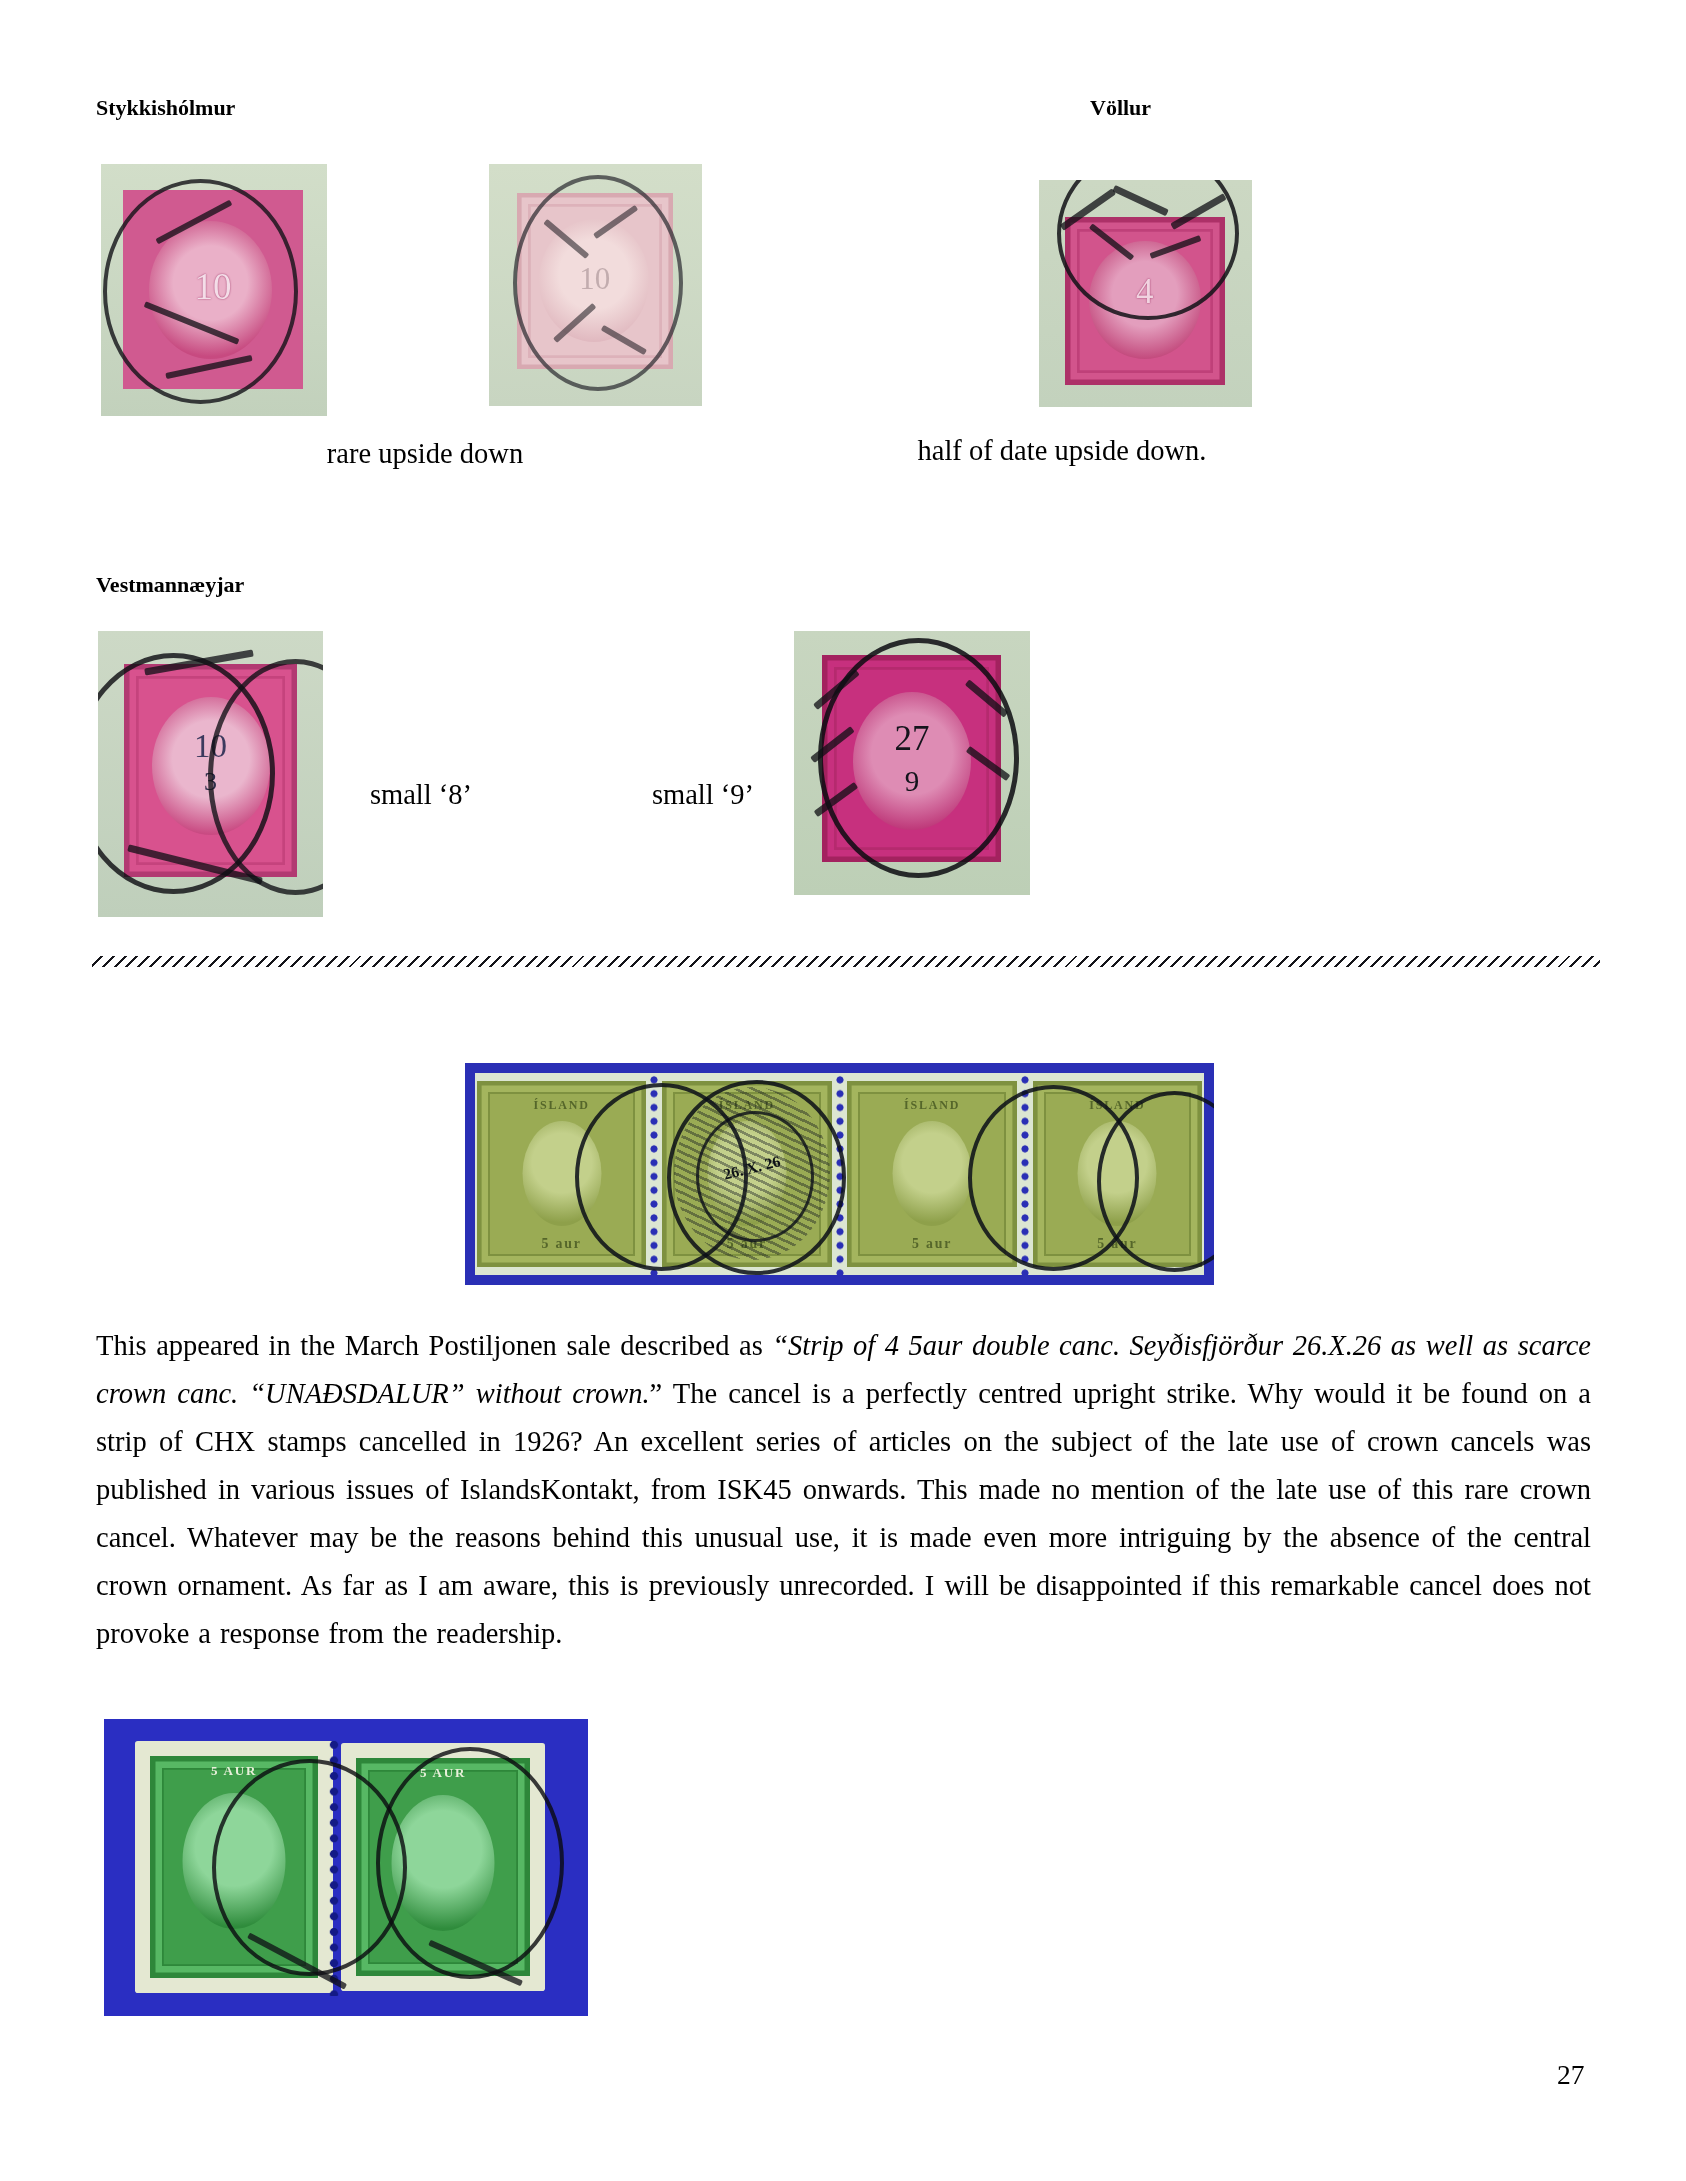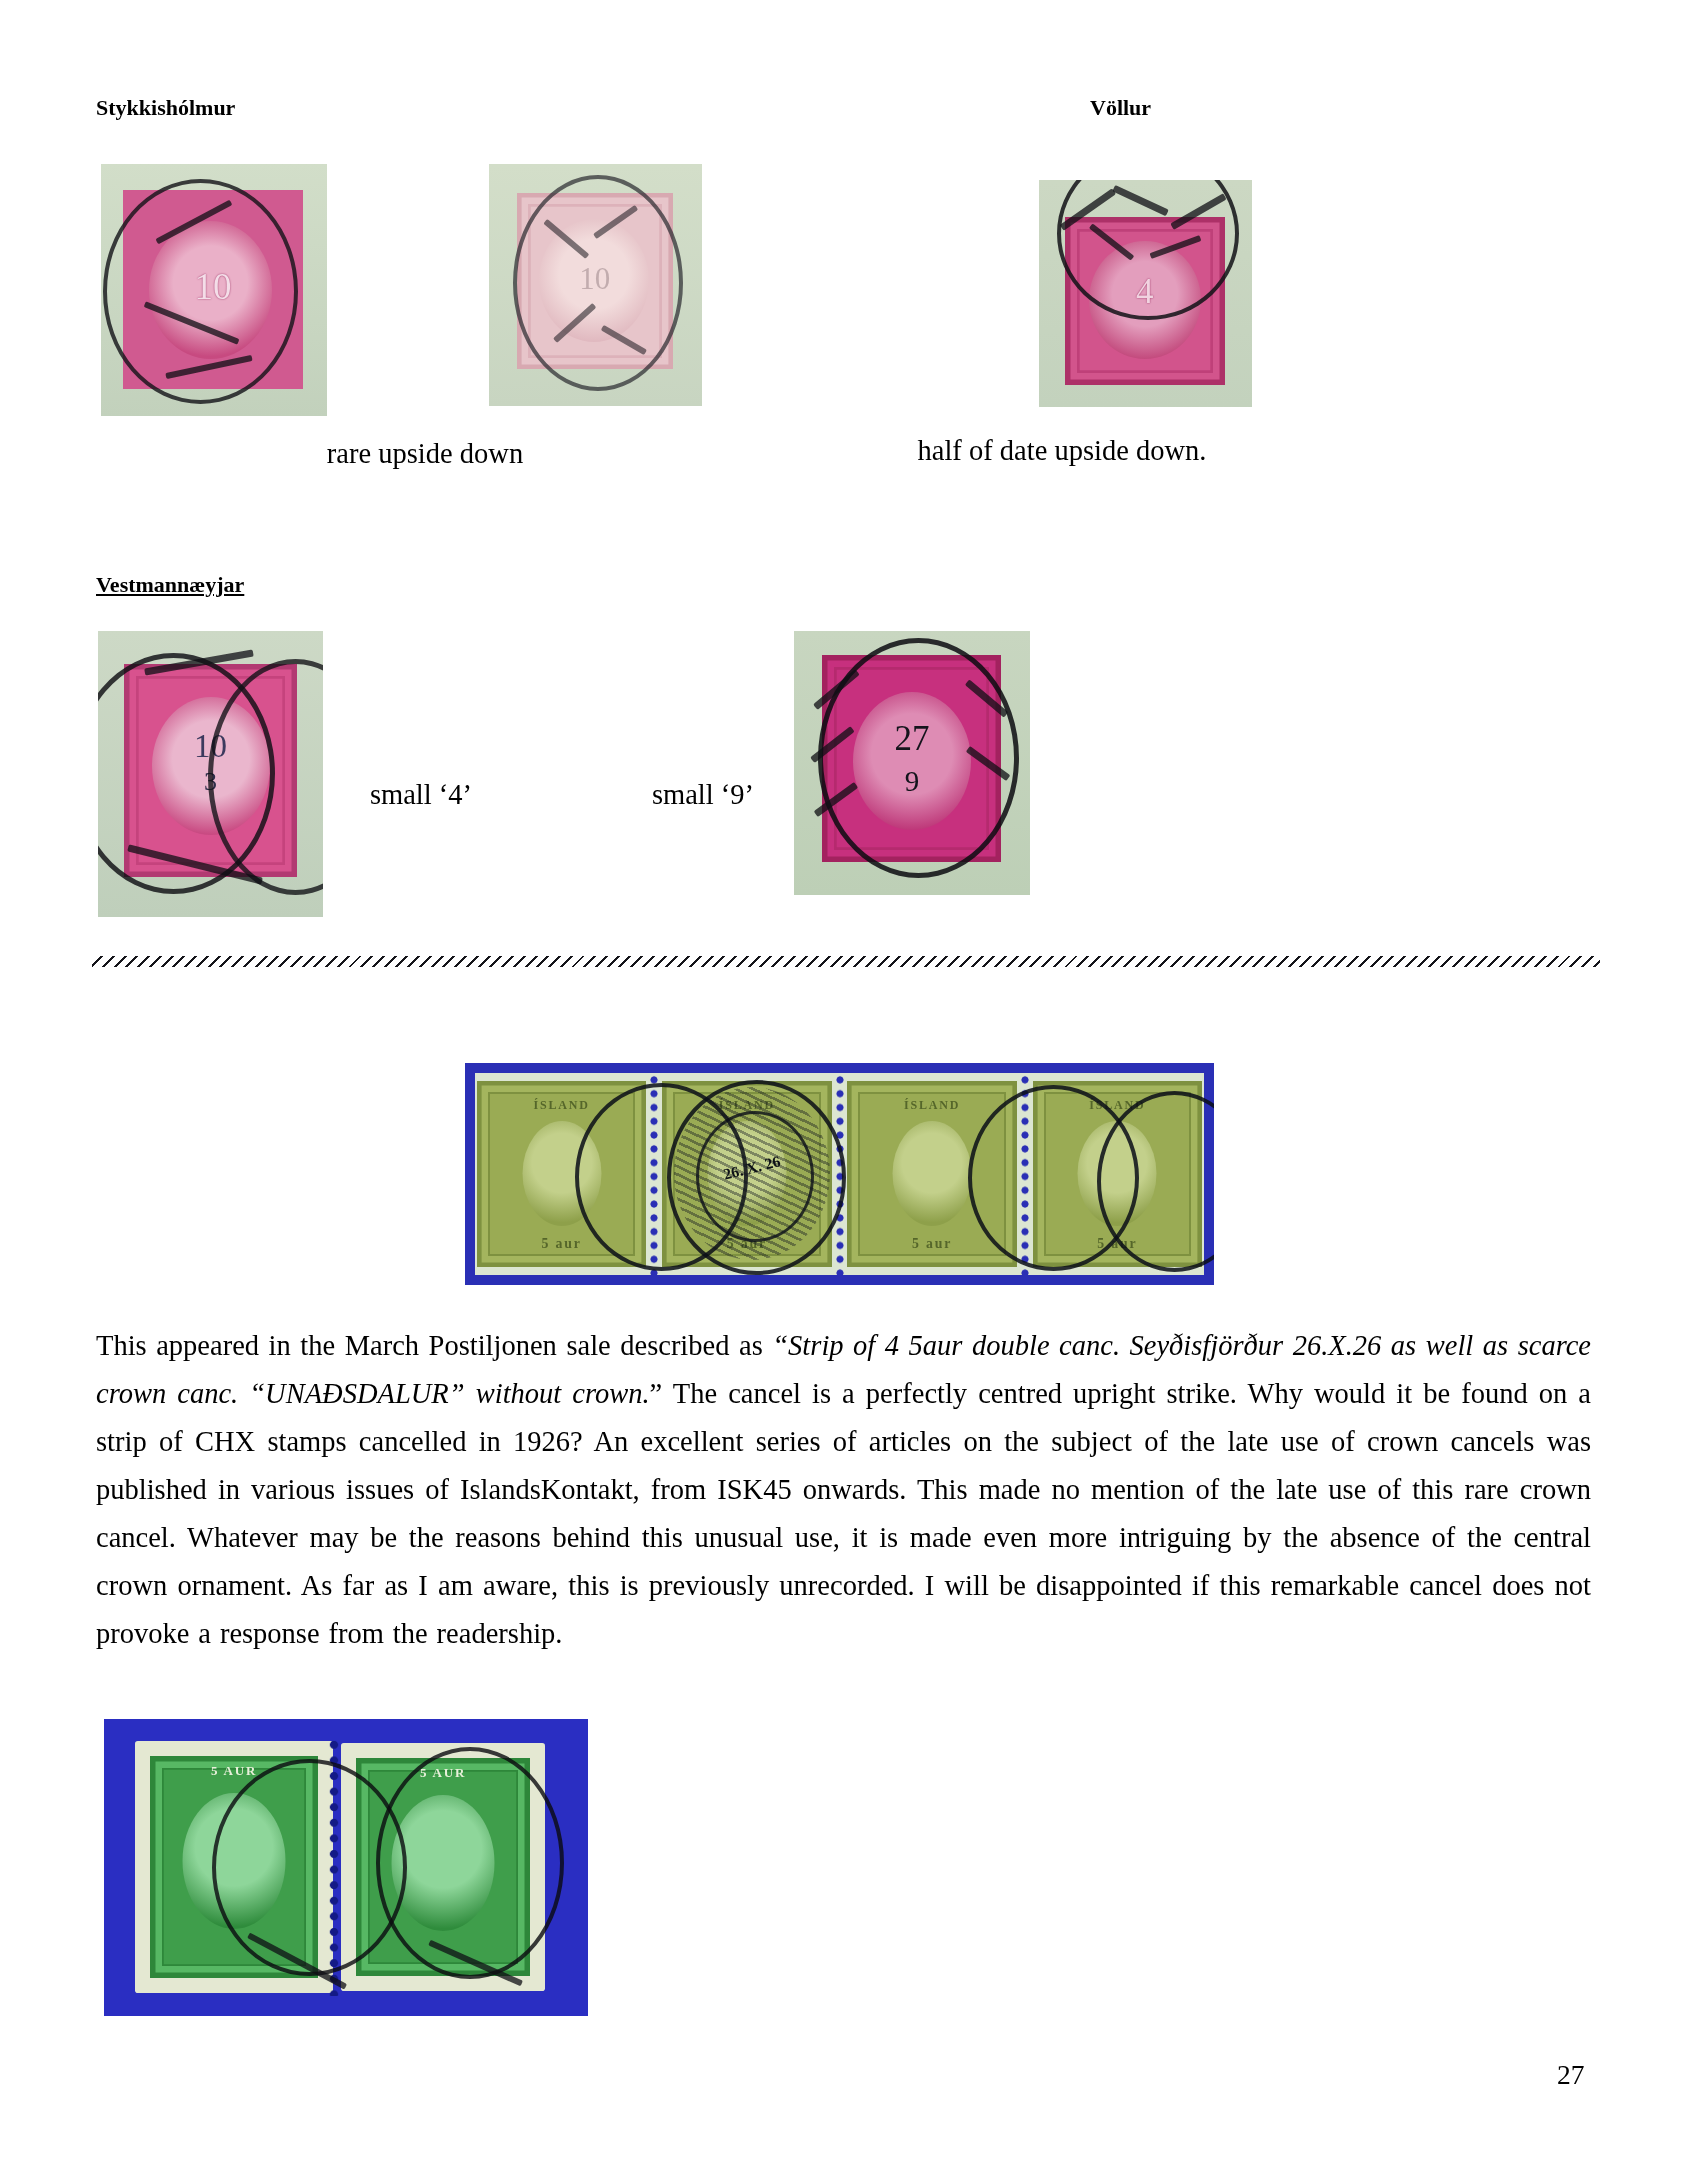--- a/index.html
+++ b/index.html
@@ -80,37 +80,37 @@
     <div class="scr" style="left:16.5px;top:26px;width:64px;height:7.3px;transform:rotate(-35deg);"></div>
     <div class="scr" style="left:72px;top:16.5px;width:59px;height:7.3px;transform:rotate(25deg);"></div>
     <div class="scr" style="left:129px;top:27.5px;width:61px;height:7.3px;transform:rotate(-30deg);"></div>
     <div class="scr" style="left:46px;top:59px;width:53px;height:6.4px;transform:rotate(38deg);"></div>
     <div class="scr" style="left:110px;top:64px;width:53px;height:6.4px;transform:rotate(-20deg);"></div>
   </div>
 
   <div class="caption" style="left:425px;top:438px;">rare upside down</div>
   <div class="caption" style="left:1062px;top:435px;">half of date upside down.</div>
 
-  <div class="bold-head" style="left:96px;top:572px;text-decoration:underline;">Vestmannæyjar</div>
+  <div class="bold-head" style="left:96px;top:572px;">Vestmannæyjar</div>
 
   <div class="photo" style="left:98px;top:631px;width:225px;height:286px;background:linear-gradient(#cdd9c6,#bfcfbb);">
     <div class="sbody" style="left:26px;top:33px;right:26px;bottom:40px;background:#d8528e;
          box-shadow:inset 0 0 0 5.5px #b23a72, inset 0 0 0 12px #d8528e, inset 0 0 0 14.7px #c5437d;">
       <div class="oval" style="left:27.5px;top:33px;width:118px;height:138px;
            background:radial-gradient(circle at 50% 45%, #eab6cd 0 40%, #c94a82 78%);"></div>
       <div class="snum" style="left:50%;top:64px;font-size:33px;color:#3c3a5e;">10</div>
       <div class="snum" style="left:50%;top:103px;font-size:26px;color:#2e2c48;">3</div>
     </div>
     <div class="ring" style="left:-26px;top:22px;width:193px;height:231px;border:5.5px solid rgba(15,15,20,.82);"></div>
     <div class="ring" style="left:110px;top:27.5px;width:165px;height:226px;border:5.5px solid rgba(15,15,20,.78);"></div>
     <div class="scr" style="left:27.5px;top:230px;width:138px;height:7.3px;transform:rotate(14deg);"></div>
     <div class="scr" style="left:46px;top:27.5px;width:110px;height:7.3px;transform:rotate(-10deg);"></div>
   </div>
 
-  <div class="caption" style="left:421px;top:779px;">small ‘4’</div>
+  <div class="caption" style="left:421px;top:779px;">small ‘8’</div>
   <div class="caption" style="left:703px;top:779px;text-align:right;">small ‘9’</div>
 
   <div class="photo" style="left:794px;top:631px;width:236px;height:264px;background:linear-gradient(#c8d6c0,#bdcfb6);">
     <div class="sbody" style="left:27.5px;top:24px;right:29px;bottom:33px;background:#c7307e;
          box-shadow:inset 0 0 0 5.5px #a3225f, inset 0 0 0 12px #c7307e, inset 0 0 0 14.7px #b52a6e;">
       <div class="oval" style="left:31px;top:37px;width:118px;height:138px;
            background:radial-gradient(circle at 50% 45%, #de8cb4 0 42%, #bd3577 80%);"></div>
     </div>
     <div class="ring" style="left:24px;top:7.3px;width:191px;height:230px;border:5.5px solid rgba(12,12,16,.85);"></div>
     <div class="snum" style="left:50%;top:88px;font-size:35px;color:#14141c;">27</div>

